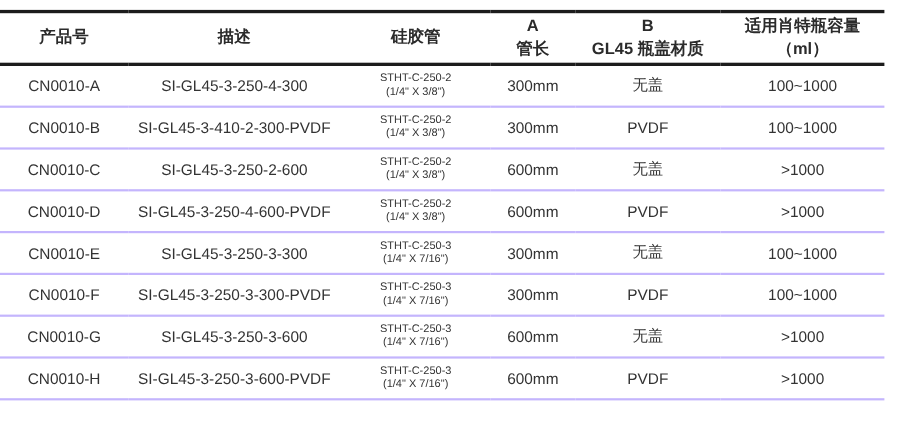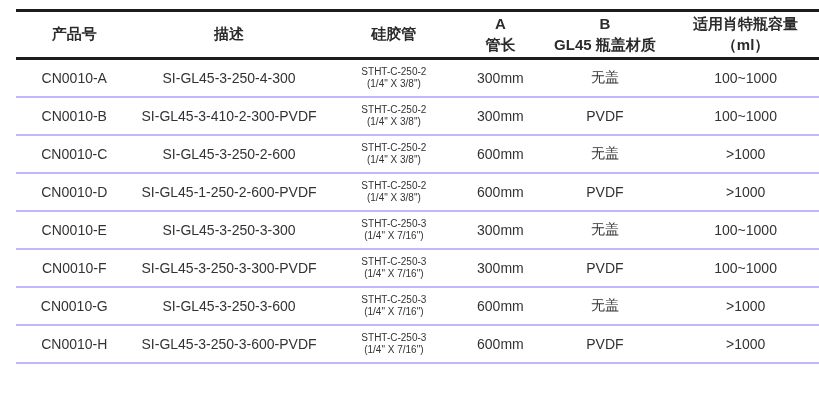--- a/index.html
+++ b/index.html
@@ -4,21 +4,21 @@
 <style>
   * { margin: 0; padding: 0; box-sizing: border-box; }
   html, body {
     width: 819px; height: 404px;
     background: #ffffff;
     font-family: "Liberation Sans", "DejaVu Sans", sans-serif;
     overflow: hidden;
   }
   .table-wrap {
     position: absolute;
-    left: 16px; top: 9px;
+    left: 0; top: 9px;
     width: 804px;
   }
   table {
     width: 100%;
     border-collapse: collapse;
     table-layout: fixed;
     border-top: 3px solid #1c1c1c;
   }
   col.c1 { width: 14.5%; }
   col.c2 { width: 24%; }
@@ -115,21 +115,21 @@
         <td class="tube-cell">
           <div>STHT-C-250-2</div>
           <div>(1/4" X 3/8")</div>
         </td>
         <td>600mm</td>
         <td>无盖</td>
         <td>&gt;1000</td>
       </tr>
       <tr>
         <td>CN0010-D</td>
-        <td>SI-GL45-1-250-2-600-PVDF</td>
+        <td>SI-GL45-3-250-4-600-PVDF</td>
         <td class="tube-cell">
           <div>STHT-C-250-2</div>
           <div>(1/4" X 3/8")</div>
         </td>
         <td>600mm</td>
         <td>PVDF</td>
         <td>&gt;1000</td>
       </tr>
       <tr>
         <td>CN0010-E</td>

